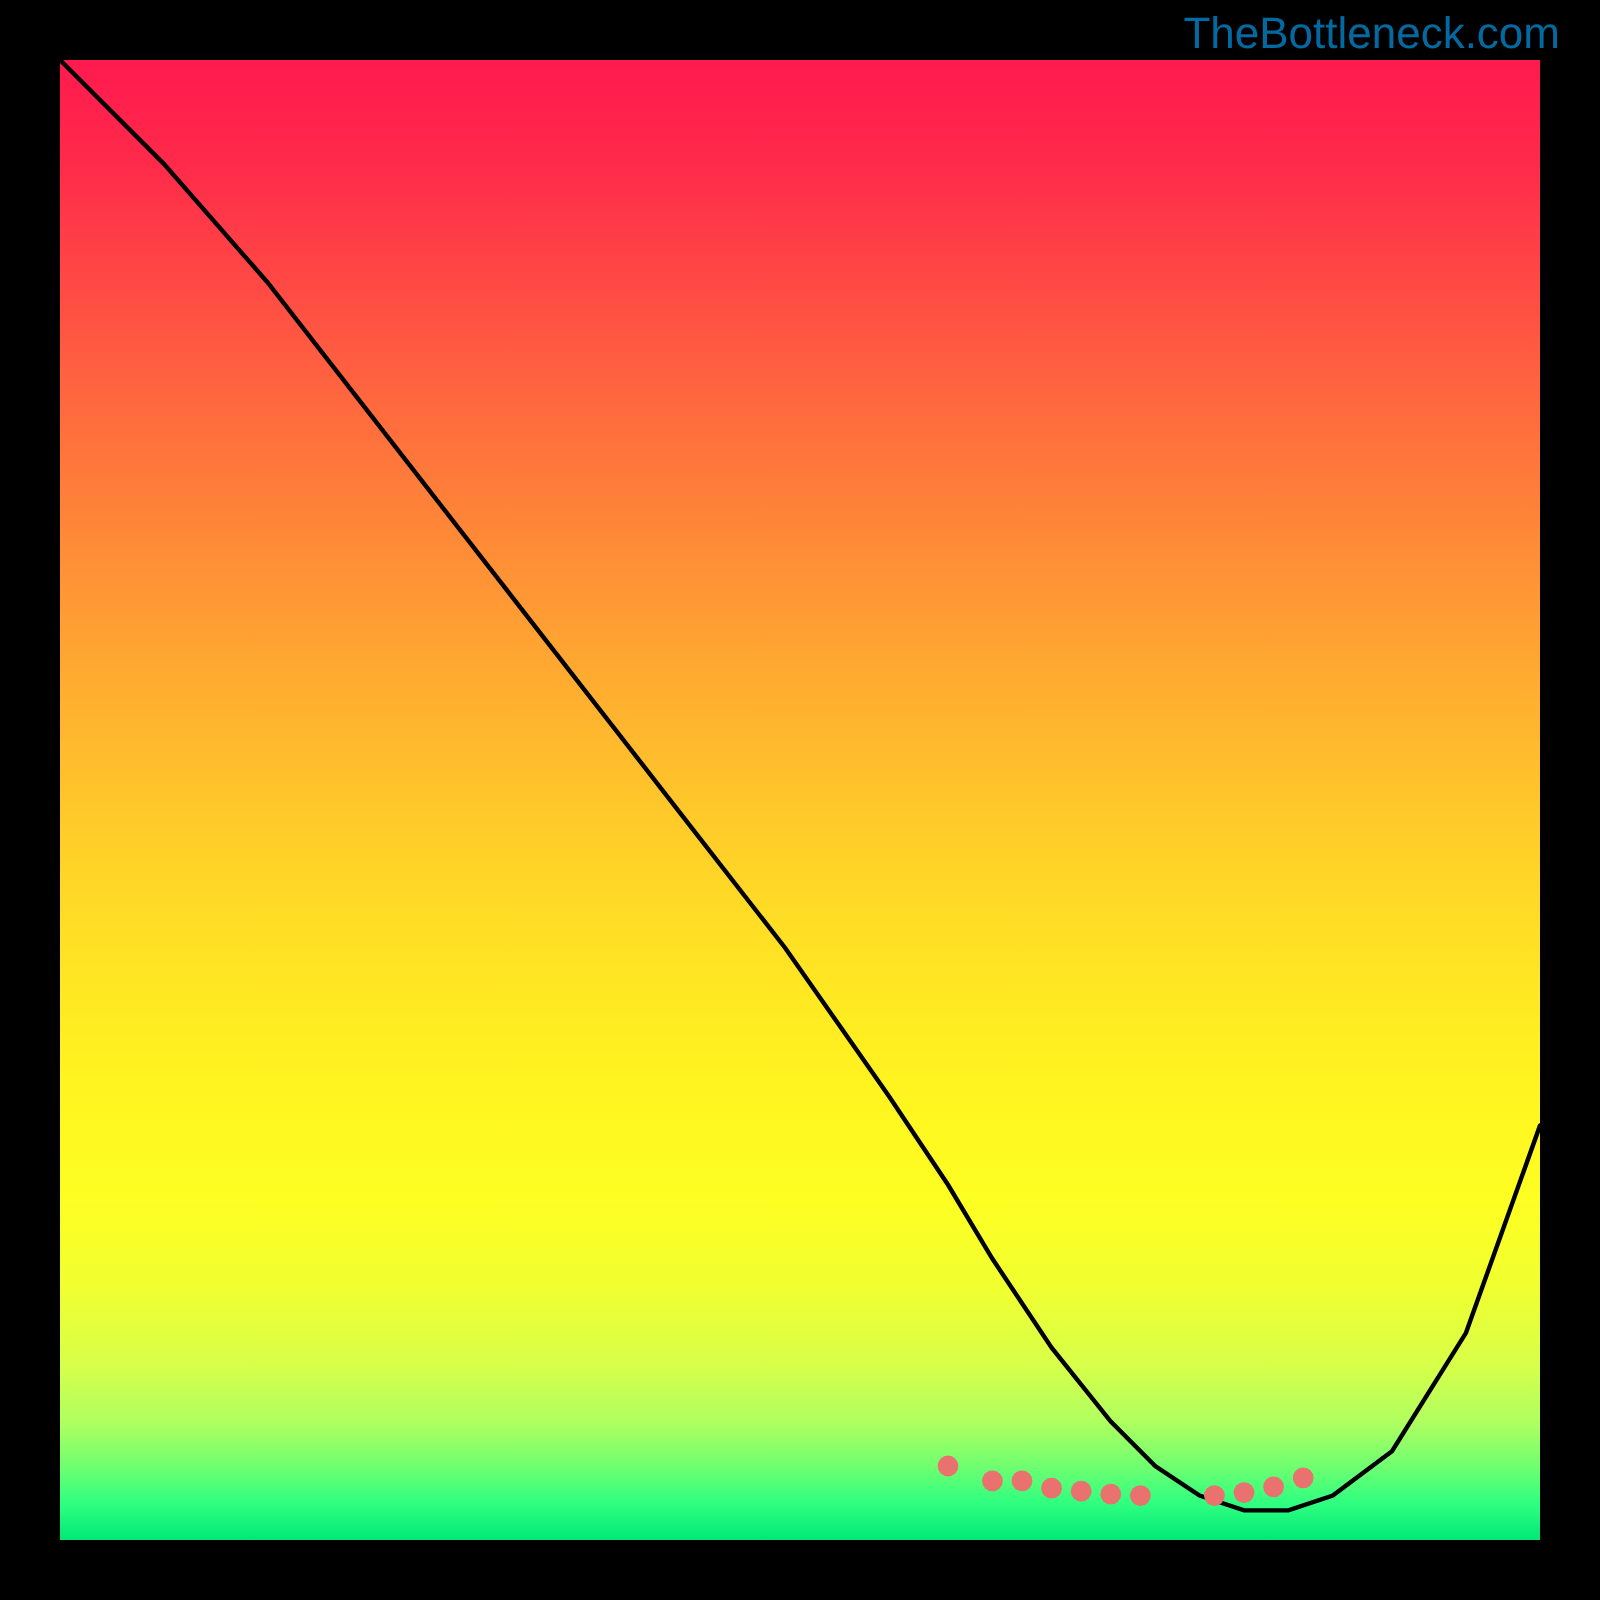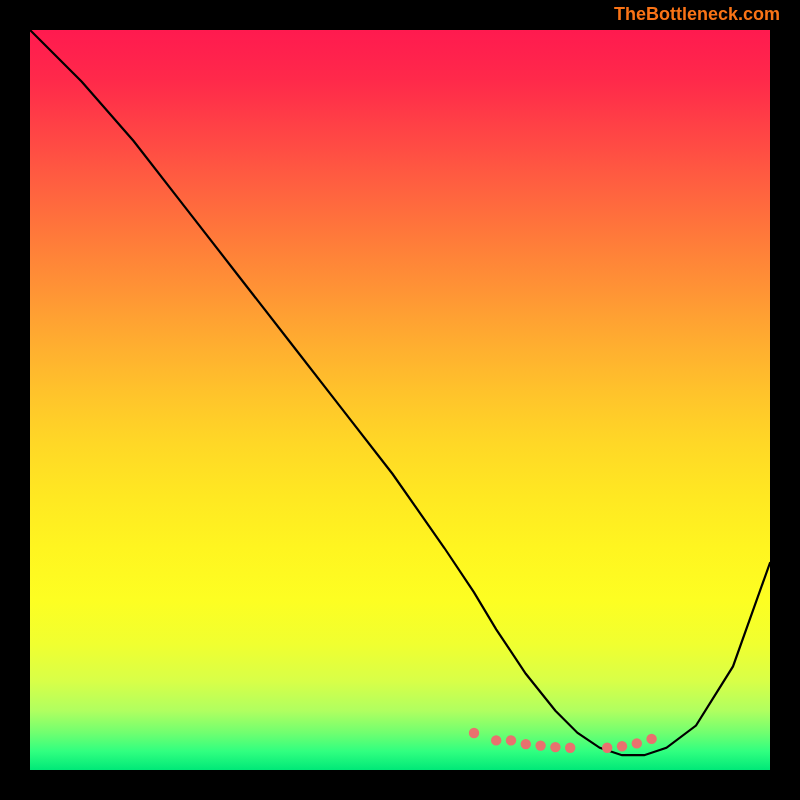--- a/index.html
+++ b/index.html
@@ -7,23 +7,23 @@
     width: 800px;
     height: 800px;
     background: #000;
     position: relative;
     font-family: Arial, sans-serif;
   }
   .attribution {
     position: absolute;
     top: 4px;
     right: 20px;
-    color: #f97316;
-    font-size: 18px;
-    font-weight: 700;
+    color: #0369a1;
+    font-size: 22px;
+    font-weight: 400;
     z-index: 10;
   }
   .plot-area {
     position: absolute;
     left: 30px;
     top: 30px;
     width: 740px;
     height: 740px;
     overflow: hidden;
   }

